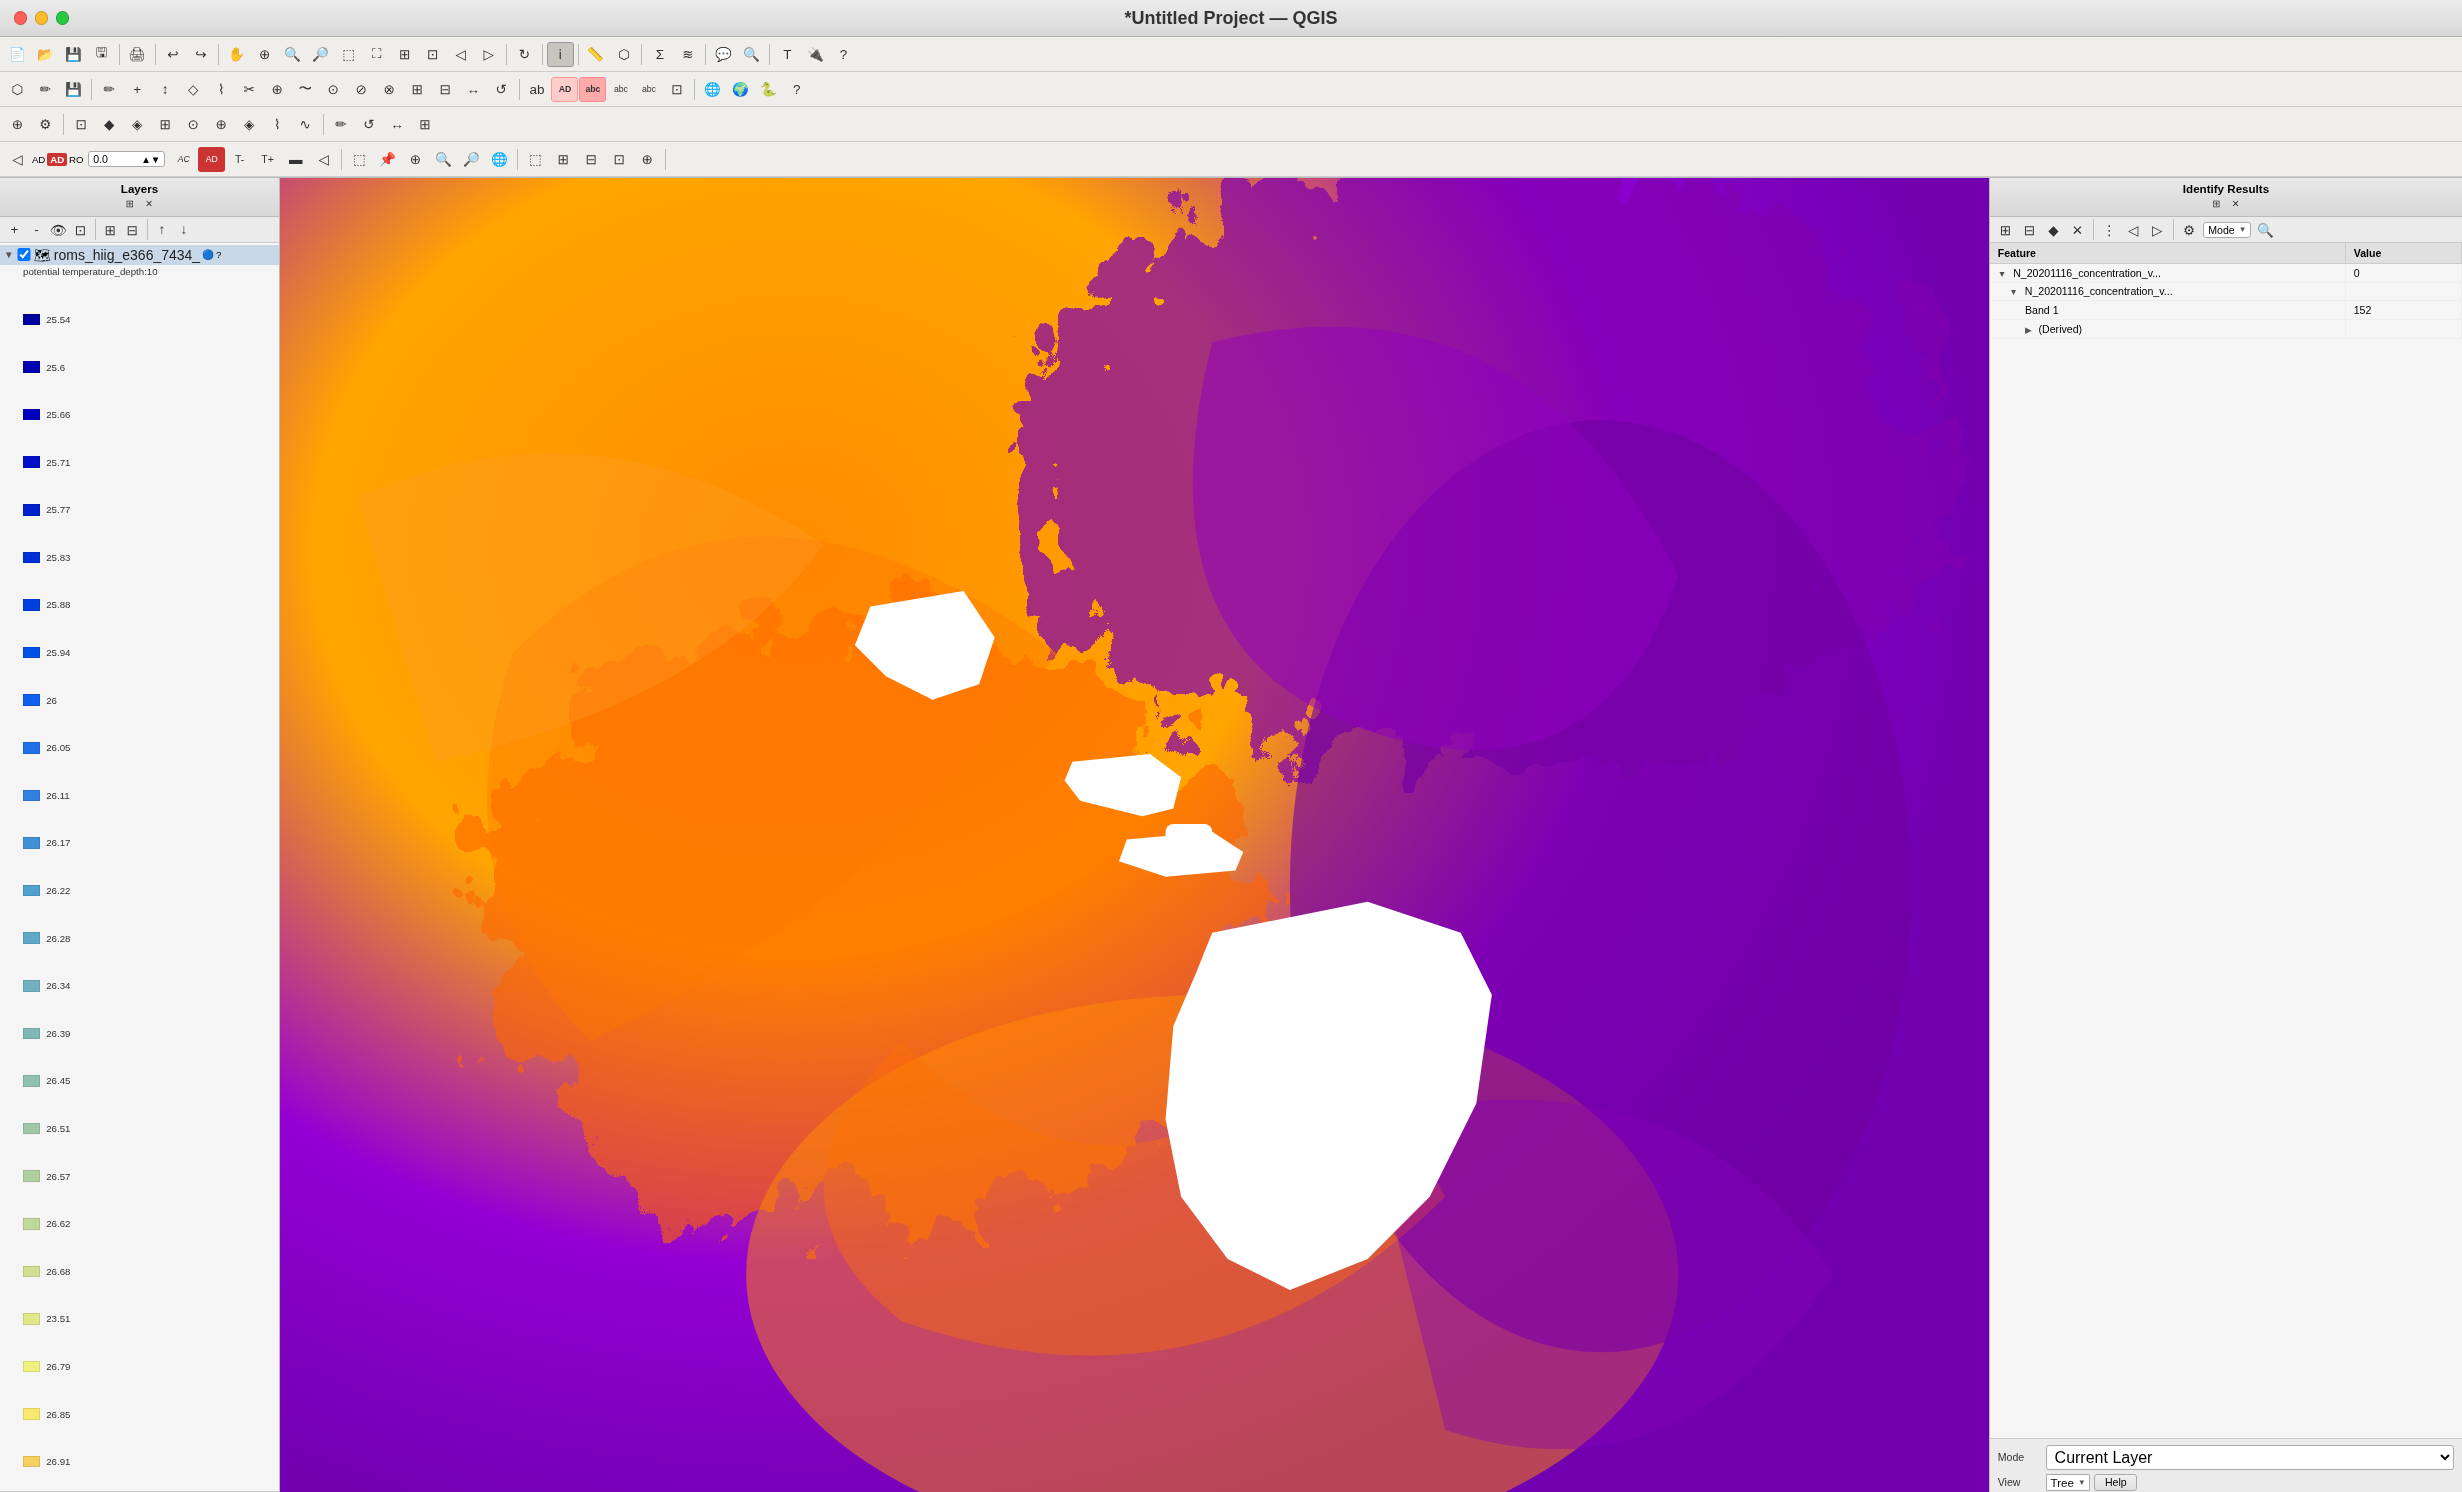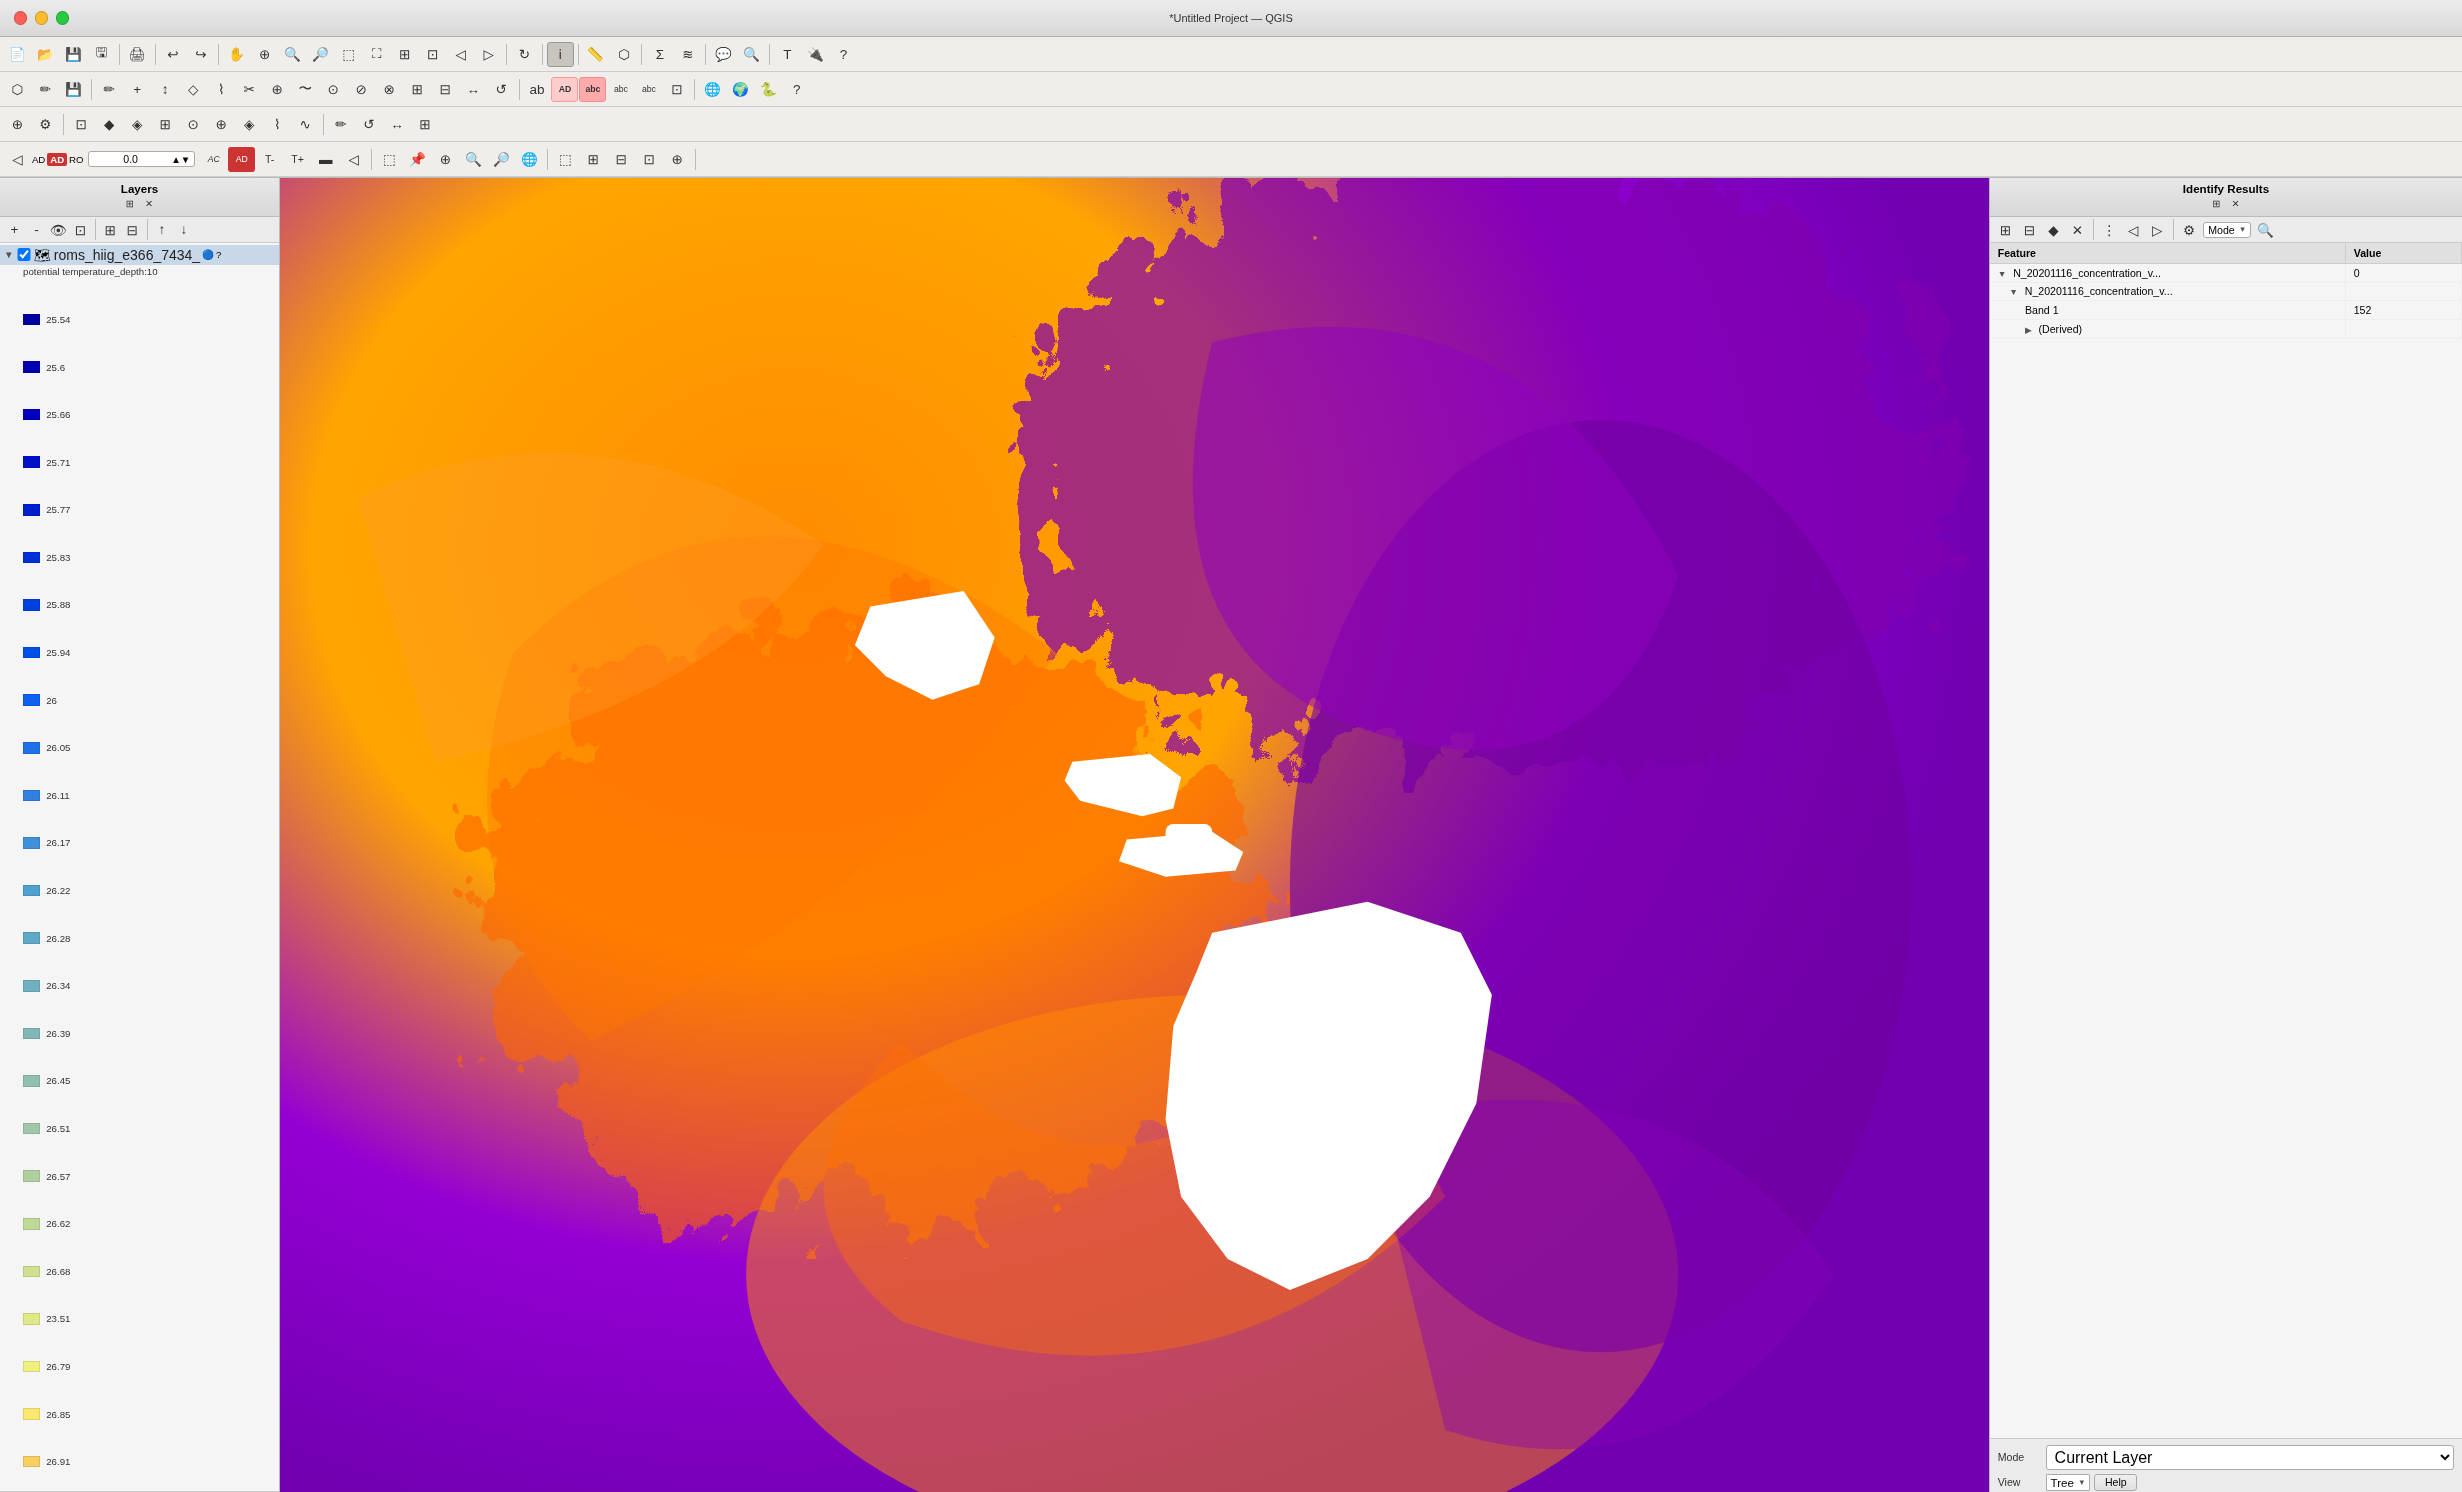--- a/index.html
+++ b/index.html
@@ -21,21 +21,21 @@
       display: flex;
       gap: 7.7px;
       align-items: center;
     }
     .tb-btn {
       width: 13.5px; height: 13.5px; border-radius: 50%; border: 1px solid rgba(0,0,0,0.2);
     }
     .tb-close { background: #ff5f57; }
     .tb-min { background: #ffbd2e; }
     .tb-max { background: #28ca42; }
-    .titlebar-title { font-size: 11px; color: #333; font-weight: 400; }
+    .titlebar-title { font-size: 18px; color: #333; font-weight: 700; }
     
     
     .toolbar-area {
       background: #f0eeeb;
       border-bottom: 1px solid #bbb;
     }
     .toolbar-row {
       display: flex;
       align-items: center;
       padding: 1.9px 3.9px;
@@ -358,21 +358,21 @@
   </div>
 
   <div class="toolbar-row">
     <button class="tb-btn-tool">◁</button>
     <div style="display:flex;align-items:center;gap:1.9px;">
       <span style="font-size:9.7px;">AD</span>
       <span style="font-size:9.7px;background:#cc3333;color:white;padding:1px 2.9px;border-radius:1.9px;font-weight:bold;">AD</span>
       <span style="font-size:9.7px;">RO</span>
     </div>
     <div style="display:flex;align-items:center;border:1px solid #aaa;background:white;border-radius:2.9px;padding:1px 3.9px;margin:0 3.9px;">
-      <span style="font-size:10.6px;width:48px;margin-left:30px;">0.0</span>
+      <span style="font-size:10.6px;width:48px;">0.0</span>
       <span style="font-size:9.7px;">▲▼</span>
     </div>
     <button class="tb-btn-tool" style="font-size:8.7px;font-style:italic;">AC</button>
     <button class="tb-btn-tool" style="font-size:8.7px;background:#cc3333;color:white;">AD</button>
     <button class="tb-btn-tool" style="font-size:10.6px;">T-</button>
     <button class="tb-btn-tool" style="font-size:10.6px;">T+</button>
     <button class="tb-btn-tool">▬</button>
     <button class="tb-btn-tool">◁</button>
     <div class="tb-sep"></div>
     <button class="tb-btn-tool">⬚</button>

